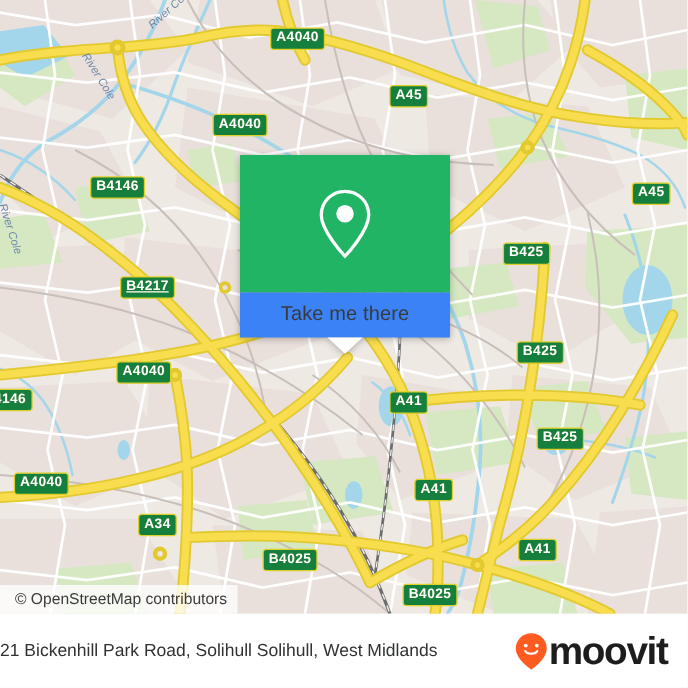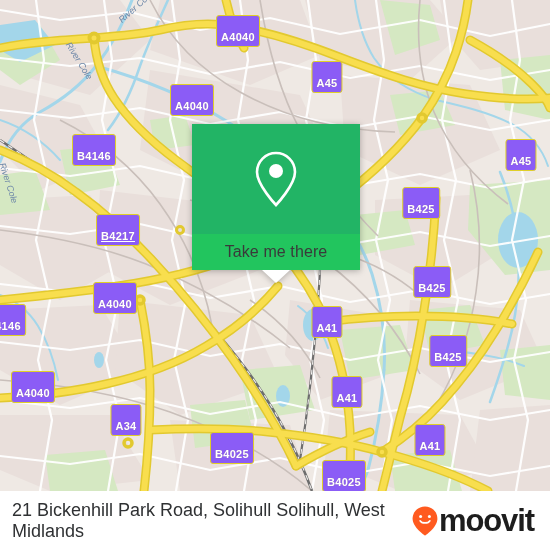--- a/index.html
+++ b/index.html
@@ -17,29 +17,29 @@
     position: absolute; left: 0; top: 0;
     width: 550px; height: 491px;
     background: #efe9e4;
     overflow: hidden;
   }
   .map svg { position: absolute; left: 0; top: 0; display: block; }
 
   
   .shield {
     position: absolute;
-    background: #8b5cf6;
+    background: #15803d;
     border: 1px solid #e0cf28;
     border-radius: 3px;
     color: #ffffff;
     font-size: 11px;
     font-weight: bold;
     letter-spacing: .3px;
     line-height: 13px;
-    padding: 15px 4px 2px 4px;
+    padding: 1px 4px 2px 4px;
     white-space: nowrap;
     text-shadow: 0 0 1px rgba(140,120,0,.35);
     transform: translate(-50%, -50%);
   }
 
   
   .river-label {
     position: absolute;
     color: #6d87a8;
     font-size: 9px;
@@ -67,21 +67,21 @@
     width: 168px;
     filter: drop-shadow(0 1px 3px rgba(0,0,0,.28));
   }
   .callout-top {
     height: 110px;
     background: #22b465;
     display: flex; align-items: center; justify-content: center;
   }
   .callout-bottom {
     height: 36px;
-    background: #22c55e;
+    background: #3b82f6;
     display: flex; align-items: center; justify-content: center;
   }
   .callout-label {
     color: #3a3a3a;
     font-size: 16px;
     letter-spacing: .1px;
   }
   .callout-tail {
     width: 0; height: 0;
     margin: 0 auto;
@@ -94,24 +94,23 @@
   
   .footer {
     position: absolute;
     left: 0; top: 491px;
     width: 550px; height: 59px;
     background: #ffffff;
     display: flex; align-items: center;
   }
   .footer-address {
     flex: 1;
-    padding-left: 12px;
     padding-right: 8px;
     color: #2f3133;
-    font-size: 18px;
+    font-size: 14px;
     line-height: 21px;
   }
   .footer-logo {
     display: flex; align-items: center;
     padding-right: 16px;
   }
   .logo-mark { width: 26px; height: 30px; display: block; }
   .logo-word {
     color: #1d1d1d;
     font-size: 31px;
@@ -304,20 +303,21 @@
         <div class="shield" style="left: 232px; top: 448px;">B4025</div>
         <div class="shield" style="left: 344px; top: 476px;">B4025</div>
       </div>
 
     <div id="water-layer">
         <div class="river-label" style="left: 120px; top: 16px; transform: rotate(-42deg);">River Cole</div>
         <div class="river-label" style="left: 68px; top: 38px; transform: rotate(58deg);">River Cole</div>
         <div class="river-label" style="left: 2px; top: 158px; transform: rotate(72deg);">River Cole</div>
       </div>
 
+    <div class="attribution">© OpenStreetMap contributors</div>
   </div>
 
   <div class="callout">
     <div class="callout-top">
       <svg class="pin-glyph" viewBox="0 0 52 60">
         <path d="M26 4 C15.5 4 7 12.5 7 23 C7 36 26 56 26 56 C26 56 45 36 45 23 C45 12.5 36.5 4 26 4 Z" fill="none" stroke="#ffffff" stroke-width="2.6"></path>
         <circle cx="26" cy="22" r="7" fill="#ffffff"></circle>
       </svg>
     </div>
     <div class="callout-bottom">

